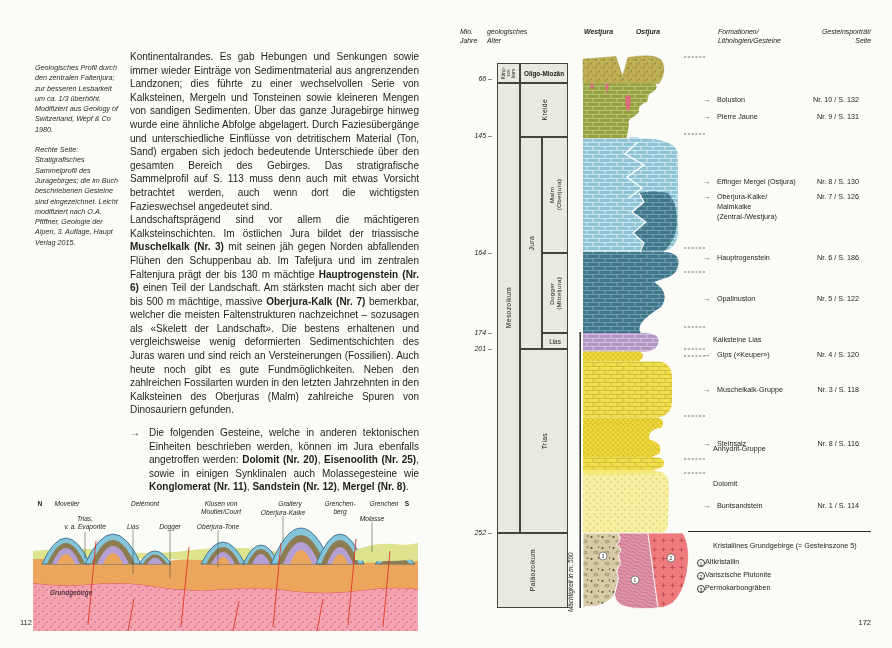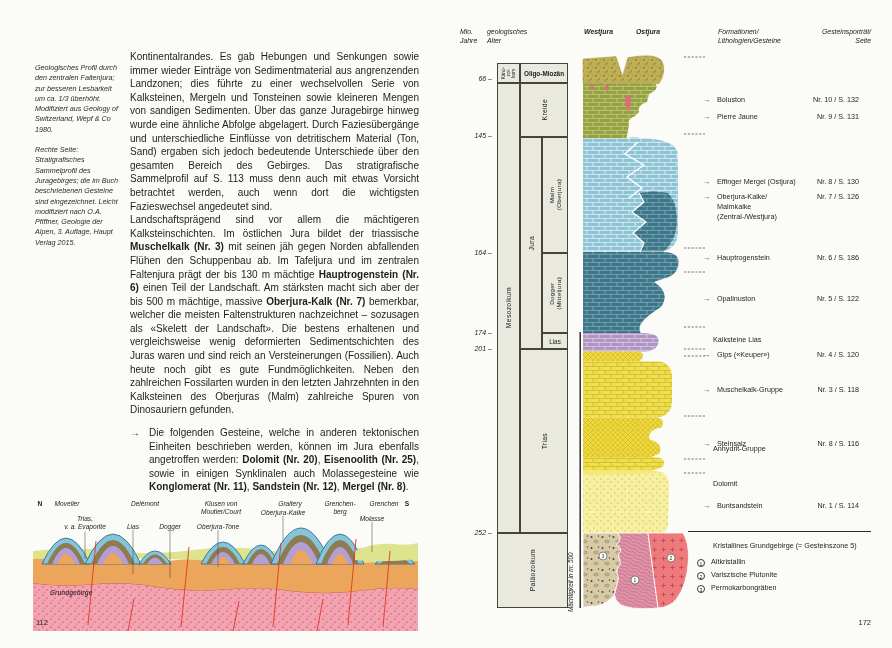--- a/index.html
+++ b/index.html
@@ -10,42 +10,42 @@
   #body-text{position:absolute;left:130px;top:50px;width:289px;font-size:10px;line-height:13.6px;text-align:justify}
   .para{margin:0}
   .para.arrowed{margin-top:9px;position:relative;padding-left:19px}
   .para.arrowed .arrow{position:absolute;left:0;top:0}
   #profile{position:absolute;left:33px;top:497px;width:385px;height:141px;margin:0}
   #profile svg{position:absolute;left:0;top:0}
   .plabel{position:absolute;font-size:6.6px;font-style:italic;white-space:pre-line;transform:translateX(-50%);text-align:center;line-height:7.6px;color:#1d1d1b}
   .plabel.b{font-weight:bold;font-style:normal}
   #grundgebirge-label{position:absolute;left:17px;top:92px;font-size:6.4px;font-weight:600;font-style:italic;color:#53333d}
   .pagenum{position:absolute;top:618px;font-size:7.5px;color:#1d1d1b}
-  #pn-left{left:36px}
+  #pn-left{left:20px}
   #pn-right{left:855px;width:16px;text-align:right}
   
   .hdr{position:absolute;top:28px;font-size:6.9px;font-style:italic;line-height:8.6px;color:#222;white-space:pre-line}
   .hdr.bold{font-weight:600}
   .tick{position:absolute;left:452px;width:40px;text-align:right;font-size:7px;font-style:italic;color:#222}
   .agebox{position:absolute;background:#e9e9df;border:0.8px solid #45453b;box-sizing:border-box;display:flex;align-items:center;justify-content:center;font-size:6.8px;color:#222}
   .vt{writing-mode:vertical-rl;transform:rotate(180deg);white-space:pre-line;text-align:center;letter-spacing:0.3px}
   #bx-kaeno{flex-direction:row;gap:0px}
   #bx-kaeno .vt{font-size:4.6px;letter-spacing:0}
   #column-svg{position:absolute;left:578px;top:50px}
   #scale-label{position:absolute;left:567px;top:520px;height:92px;font-size:6.3px;font-style:italic;color:#222;writing-mode:vertical-rl;transform:rotate(180deg);text-align:left}
   #formations .fitem{position:absolute;left:703px;width:168px;font-size:7.2px;line-height:9.8px;color:#1d1d1b}
   #formations .farrow{position:absolute;left:0;top:-0.5px}
   #formations .flabel{display:block;margin-left:14px;white-space:pre-line}
   #formations .flabel.noarrow{margin-left:10px}
   #formations .fref{position:absolute;right:12px;top:0;white-space:nowrap}
   #legend-rule{position:absolute;left:688px;top:531px;width:183px;border-top:1px solid #2e2e28}
   #legend-title{position:absolute;left:713px;top:541px;font-size:7.2px;color:#1d1d1b}
   .litem{position:absolute;left:697px;font-size:7.2px;color:#1d1d1b}
   .lnum{display:inline-block;width:8px;height:8px;border:0.8px solid #3a3a32;border-radius:50%;font-size:5.2px;line-height:8px;text-align:center;vertical-align:-1.5px;background:#fff;box-sizing:border-box}
-  .llabel{margin-left:6px}
+  .llabel{}
 </style>
 </head>
 <body>
 
 <section>
   <div id="margin-notes">
       <p>Geologisches Profil durch den zentralen Faltenjura; zur besseren Lesbarkeit um ca. 1/3 überhöht. Modifiziert aus Geology of Switzerland, Wepf &amp; Co 1980.</p>
       <p>Rechte Seite: Stratigrafisches Sammelprofil des Juragebirges; die im Buch beschriebenen Gesteine sind eingezeichnet. Leicht modifiziert nach O.A. Pfiffner, Geologie der Alpen, 3. Auflage, Haupt Verlag 2015.</p>
     </div>
   <div id="body-text">

